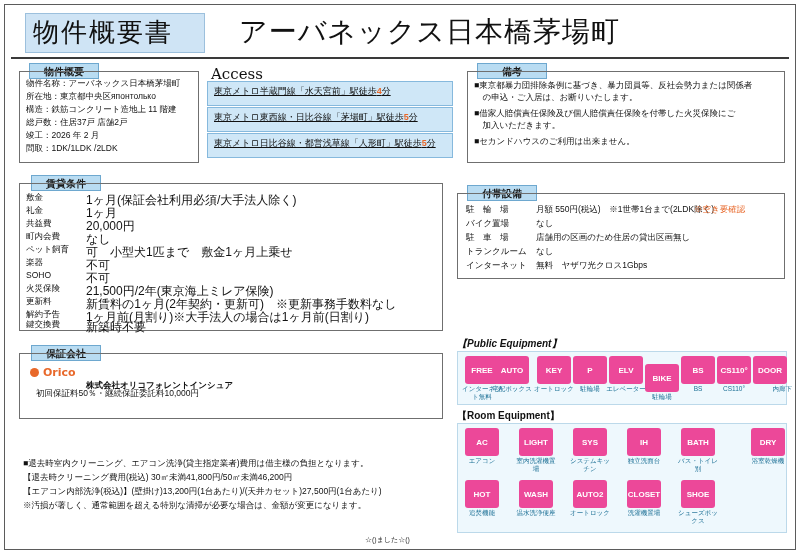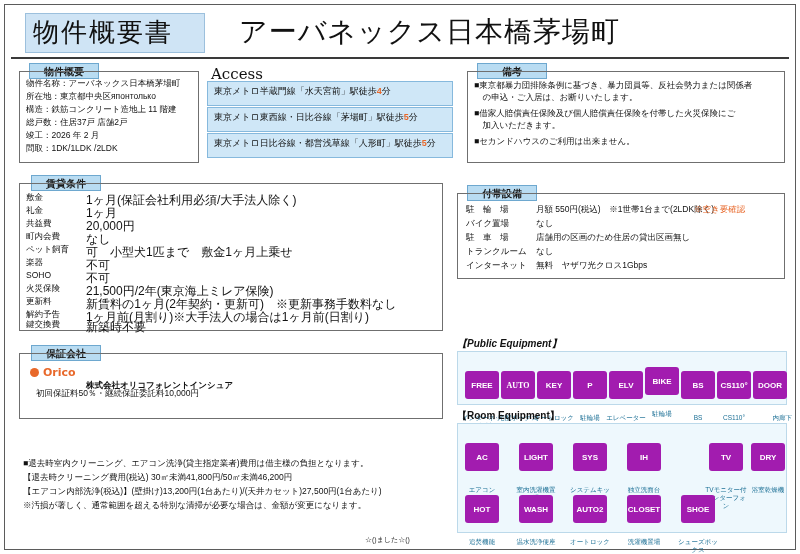--- a/index.html
+++ b/index.html
@@ -63,21 +63,21 @@
   .ov-line { position:absolute; left:6px; font-size:8.5px; }
 
   
   #access-title {
     position:absolute; left:206px; top:60px;
     font-family:"DejaVu Serif", serif; font-size:15px; color:#111;
   }
   .access-row {
     position:absolute; left:202px; width:246px; height:25px;
     background:#cfe7f7; border:1px solid #86b9dd;
-    font-size:9px; line-height:19px; padding-left:6px; color:#111;
+    font-size:9px; line-height:19px; padding-left:6px; color:#111;text-decoration:underline;
   }
   .access-min { color:#e8682a; font-weight:bold; }
 
   
   #remarks-box { left:462px; top:66px; width:318px; height:92px; }
   #remarks-label { left:472px; top:58px; width:70px; }
   .rm-line { position:absolute; left:6px; font-size:8.5px; line-height:11px; }
 
   
   #terms-box { left:14px; top:178px; width:424px; height:148px; }
@@ -108,22 +108,22 @@
 
   
   .eq-head { position:absolute; font-size:10px; font-weight:bold; color:#111; }
   .eq-panel {
     position:absolute;
     background:#eef8fd;
     border:1px solid #bcd9ea;
   }
   .eq-cell { position:absolute; width:44px; text-align:center; }
   .eq-icon {
-    width:34px; height:28px; margin:15px auto;
-    background:#a21caf; border-radius:3px;
+    width:34px; height:28px; margin:0 auto;
+    background:#ec4899; border-radius:3px;
     position:relative; color:#fff;
     font-size:8px; font-weight:bold;
     display:flex; align-items:center; justify-content:center;
     line-height:9px;
   }
   .eq-cap { font-size:6.5px; color:#1b6f95; margin-top:1px; line-height:8px; }
 
   
   .ft-line { position:absolute; left:18px; font-size:8.5px; line-height:12px; }
 
@@ -221,37 +221,37 @@
     <div class="orico-sub">株式会社オリコフォレントインシュア</div>
     <div class="guar-line">初回保証料50％・継続保証委託料10,000円</div>
   </div>
 
   <div class="eq-head" style="left:452px; top:332px;font-style:italic;">【Public Equipment】</div>
   <div class="eq-panel" style="left:452px; top:346px; width:330px; height:54px;">
     <div class="eq-cell" style="left:2px; top:4px;">
       <div class="eq-icon">FREE</div>
       <div class="eq-cap">インターネット無料</div>
     </div>
-    <div class="eq-cell" style="left:38px; top:4px;font-family:Liberation Serif, serif;">
+    <div class="eq-cell" style="left:32px; top:4px;">
       <div class="eq-icon">AUTO</div>
       <div class="eq-cap">宅配ボックス</div>
     </div>
     <div class="eq-cell" style="left:74px; top:4px;">
       <div class="eq-icon">KEY</div>
       <div class="eq-cap">オートロック</div>
     </div>
     <div class="eq-cell" style="left:110px; top:4px;">
       <div class="eq-icon">P</div>
       <div class="eq-cap">駐輪場</div>
     </div>
     <div class="eq-cell" style="left:146px; top:4px;">
       <div class="eq-icon">ELV</div>
       <div class="eq-cap">エレベーター</div>
     </div>
-    <div class="eq-cell" style="left:182px; top:0;">
+    <div class="eq-cell" style="left:182px; top:12px;">
       <div class="eq-icon">BIKE</div>
       <div class="eq-cap">駐輪場</div>
     </div>
     <div class="eq-cell" style="left:218px; top:4px;">
       <div class="eq-icon">BS</div>
       <div class="eq-cap">BS</div>
     </div>
     <div class="eq-cell" style="left:254px; top:4px;">
       <div class="eq-icon">CS110°</div>
       <div class="eq-cap">CS110°</div>
@@ -273,23 +273,23 @@
       <div class="eq-cap">室内洗濯機置場</div>
     </div>
     <div class="eq-cell" style="left:110px; top:4px;">
       <div class="eq-icon">SYS</div>
       <div class="eq-cap">システムキッチン</div>
     </div>
     <div class="eq-cell" style="left:164px; top:4px;">
       <div class="eq-icon">IH</div>
       <div class="eq-cap">独立洗面台</div>
     </div>
-    <div class="eq-cell" style="left:246px; top:4px;">
-      <div class="eq-icon">TV</div>
-      <div class="eq-cap">TVモニター付インターフォン</div>
+    <div class="eq-cell" style="left:218px; top:4px;">
+      <div class="eq-icon">BATH</div>
+      <div class="eq-cap">バス・トイレ別</div>
     </div>
     <div class="eq-cell" style="left:288px; top:4px;">
       <div class="eq-icon">DRY</div>
       <div class="eq-cap">浴室乾燥機</div>
     </div>
     <div class="eq-cell" style="left:2px; top:56px;">
       <div class="eq-icon">HOT</div>
       <div class="eq-cap">追焚機能</div>
     </div>
     <div class="eq-cell" style="left:56px; top:56px;">

